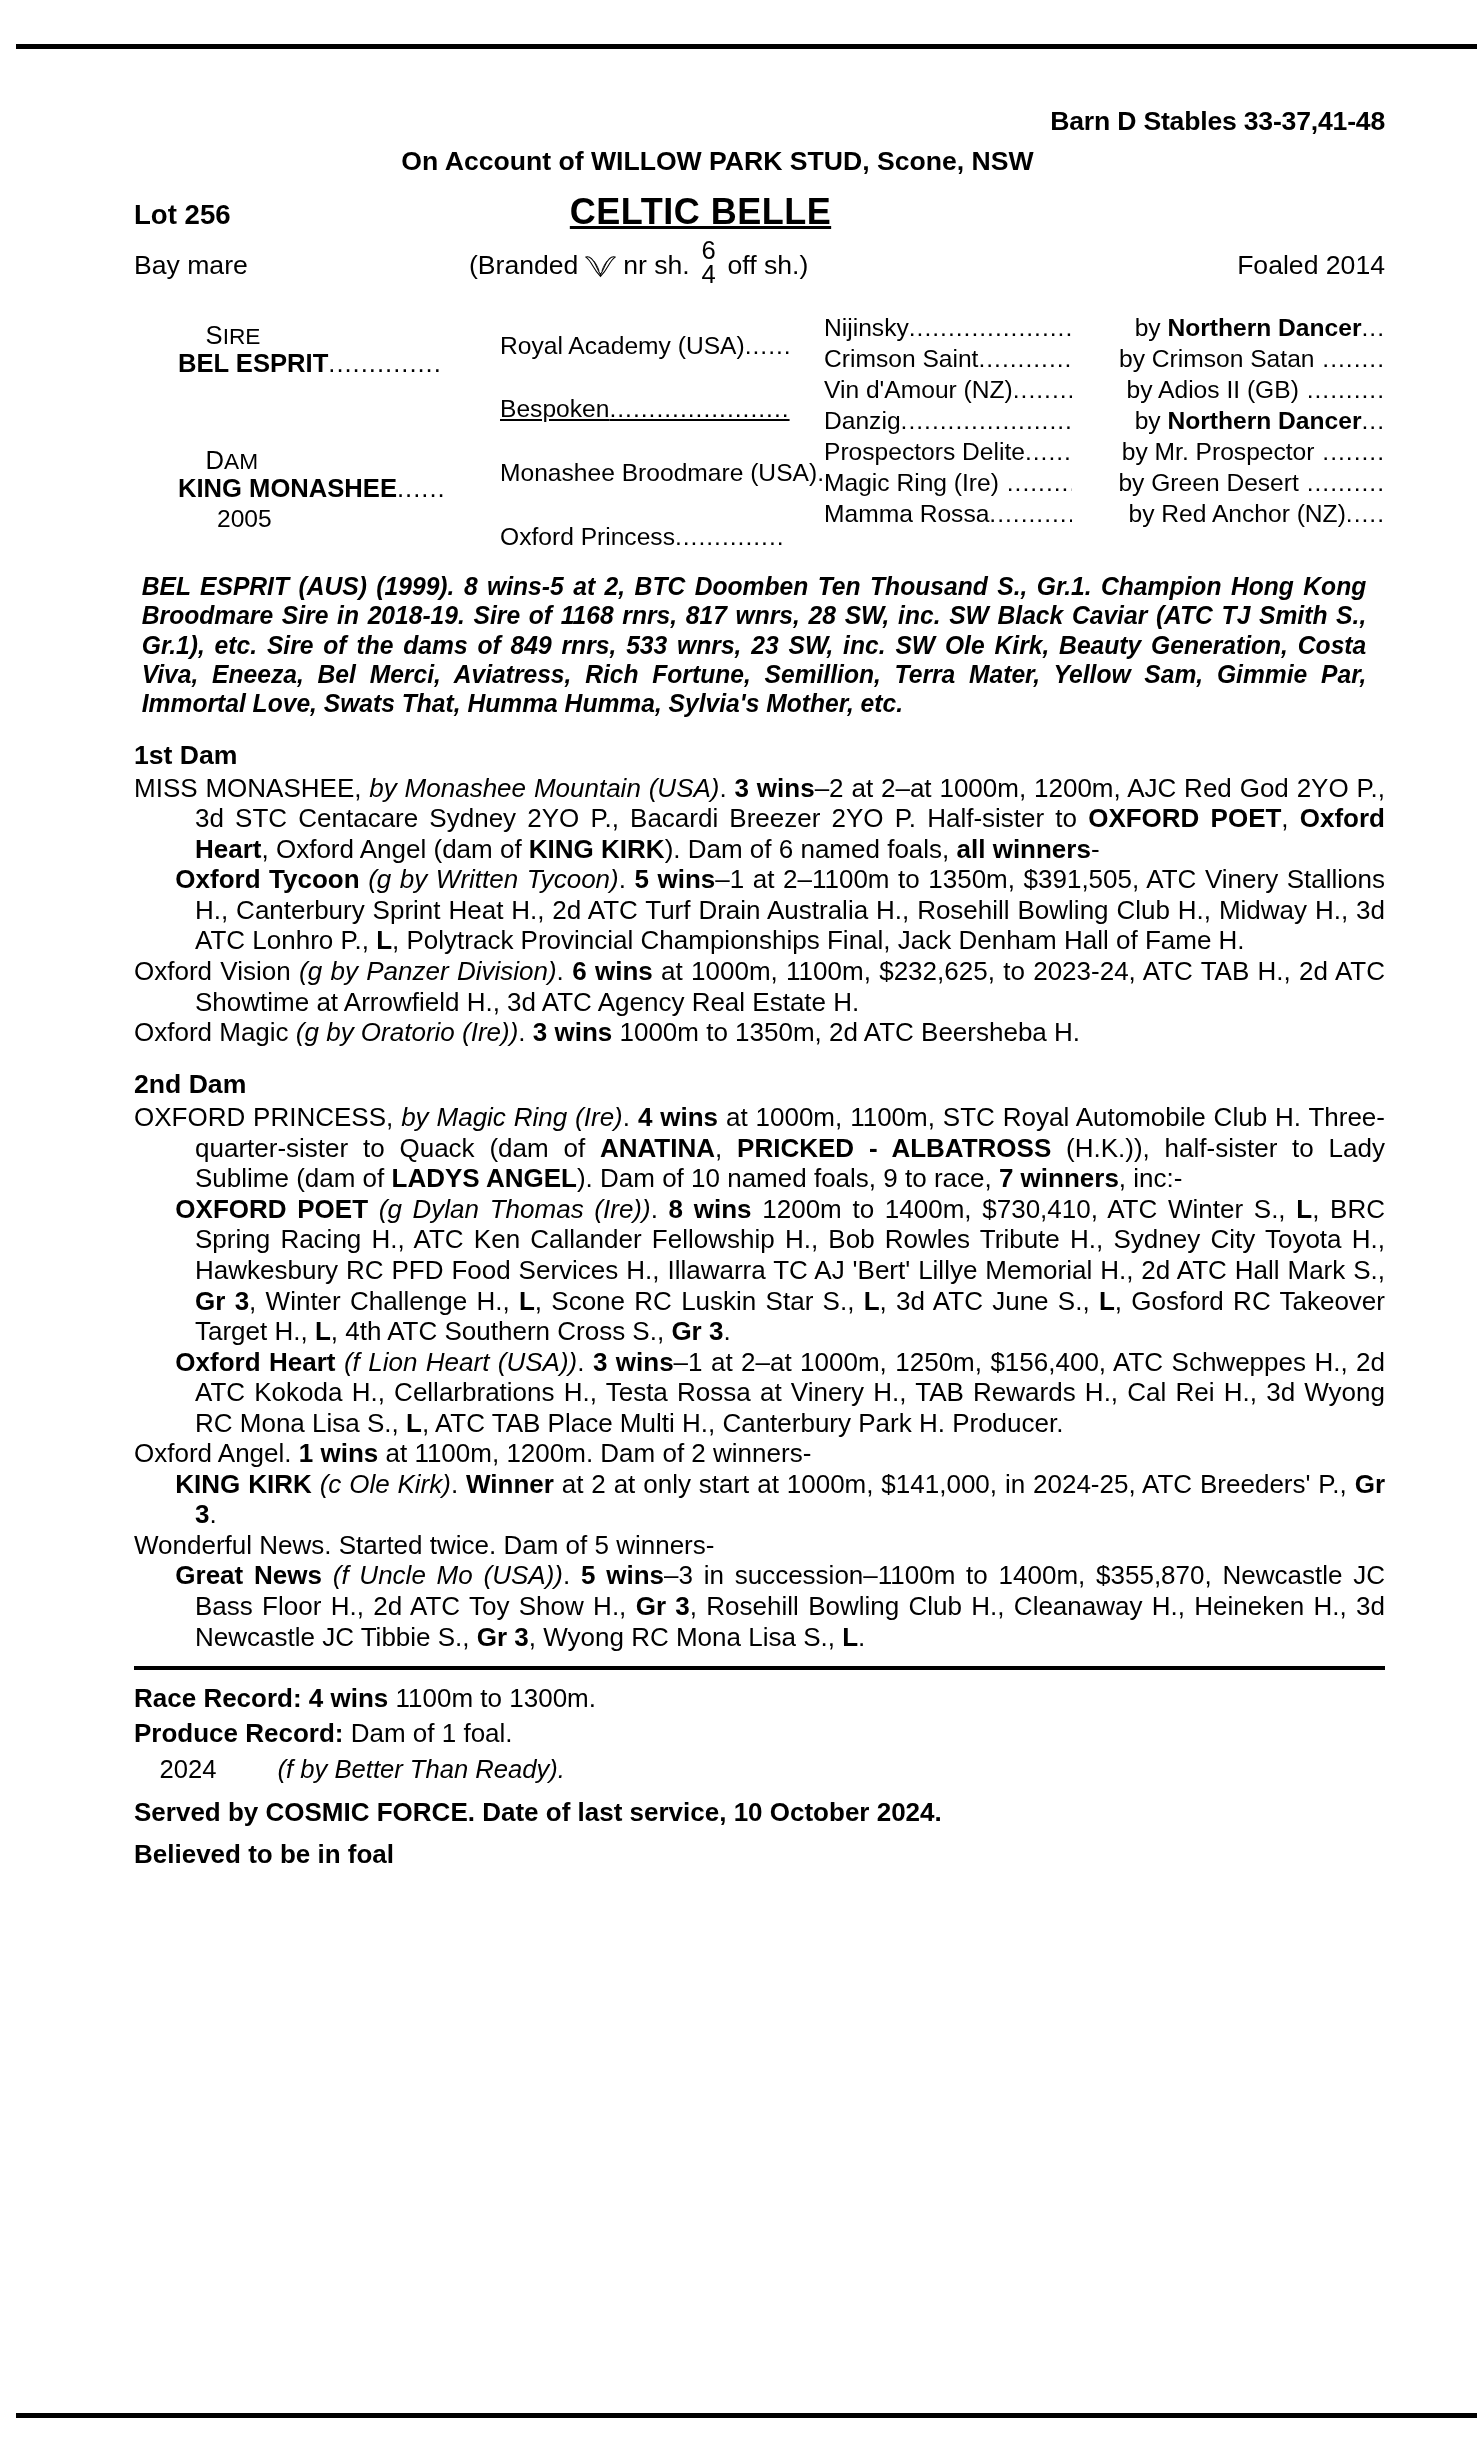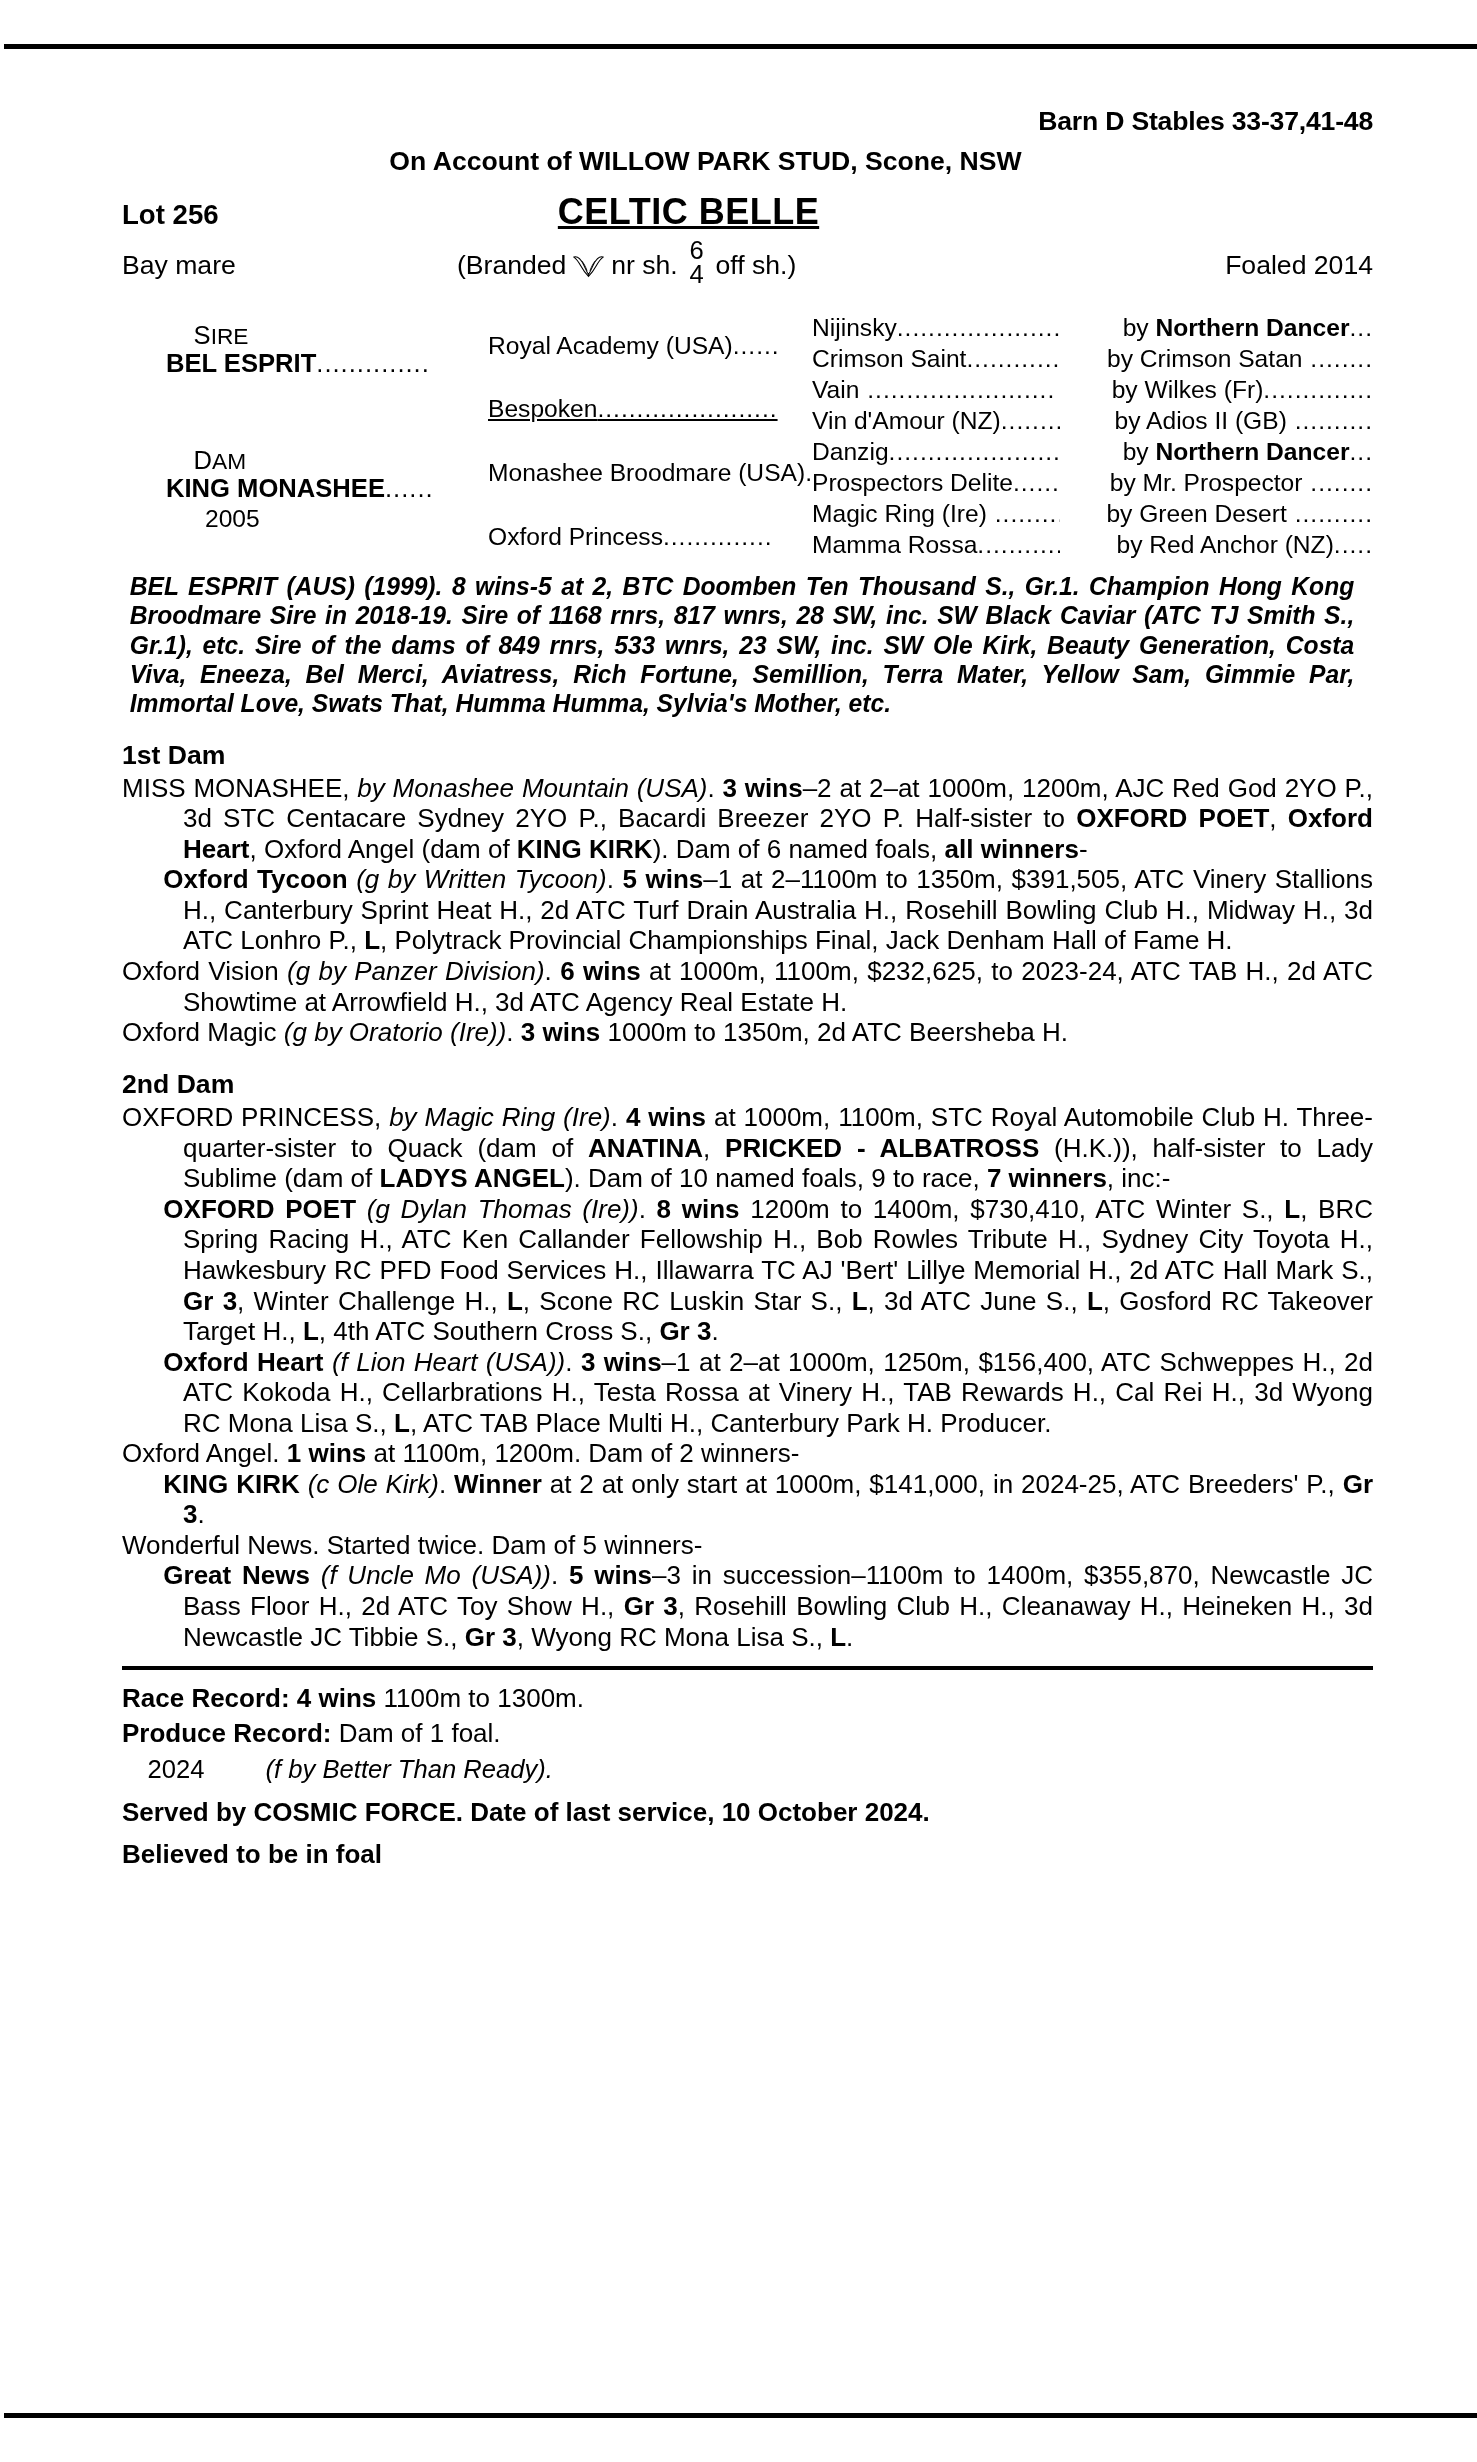--- a/index.html
+++ b/index.html
@@ -11,21 +11,21 @@
     width: 1478px;
     height: 2463px;
     font-family: "Liberation Sans", sans-serif;
     color: #000000;
     position: relative;
     overflow: hidden;
   }
 
   .page {
     position: absolute;
-    left: 4px; top: 0;
+    left: 16px; top: 0;
     width: 1360px;
     height: 2463px;
   }
 
   
   .rule-top {
     position: absolute;
     left: 0; top: 44px;
     width: 1478px;
     height: 4.9px;
@@ -328,24 +328,20 @@
       <div class="ped-col3">
         <div class="ped-c3-row">
           <span class="ped-c3-left"><span>Nijinsky</span><span class="leader">...........................</span></span>
           <span class="ped-c3-right"><span>by </span><b>Northern Dancer</b><span class="leader">...</span></span>
         </div>
         <div class="ped-c3-row">
           <span class="ped-c3-left"><span>Crimson Saint</span><span class="leader">.............</span></span>
           <span class="ped-c3-right"><span>by </span><span>Crimson Satan</span><span class="leader"> ........</span></span>
         </div>
         <div class="ped-c3-row">
-          <span class="ped-c3-left"><span>Vain</span><span class="leader"> ........................</span></span>
-          <span class="ped-c3-right"><span>by </span><span>Wilkes (Fr)</span><span class="leader">..............</span></span>
-        </div>
-        <div class="ped-c3-row">
           <span class="ped-c3-left"><span>Vin d'Amour (NZ)</span><span class="leader">........</span></span>
           <span class="ped-c3-right"><span>by </span><span>Adios II (GB)</span><span class="leader"> ..........</span></span>
         </div>
         <div class="ped-c3-row">
           <span class="ped-c3-left"><span>Danzig</span><span class="leader">........................</span></span>
           <span class="ped-c3-right"><span>by </span><b>Northern Dancer</b><span class="leader">...</span></span>
         </div>
         <div class="ped-c3-row">
           <span class="ped-c3-left"><span>Prospectors Delite</span><span class="leader">.......</span></span>
           <span class="ped-c3-right"><span>by </span><span>Mr. Prospector</span><span class="leader"> ........</span></span>

